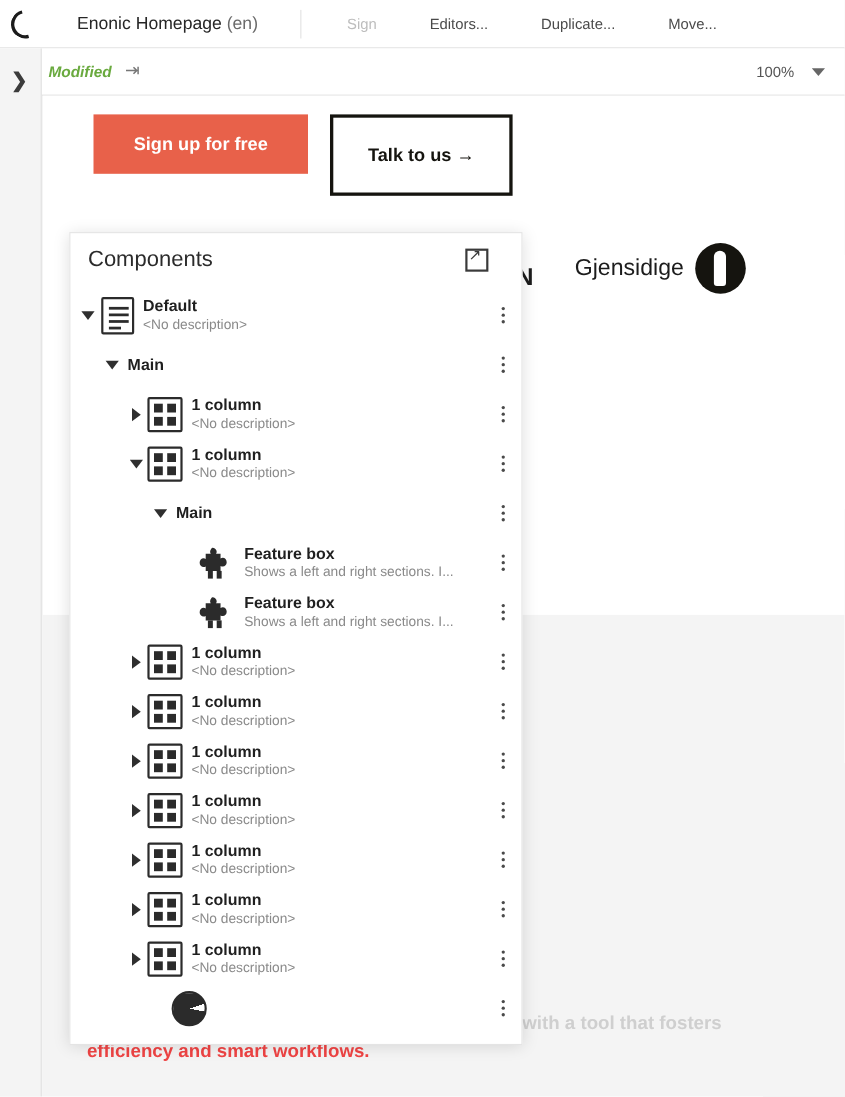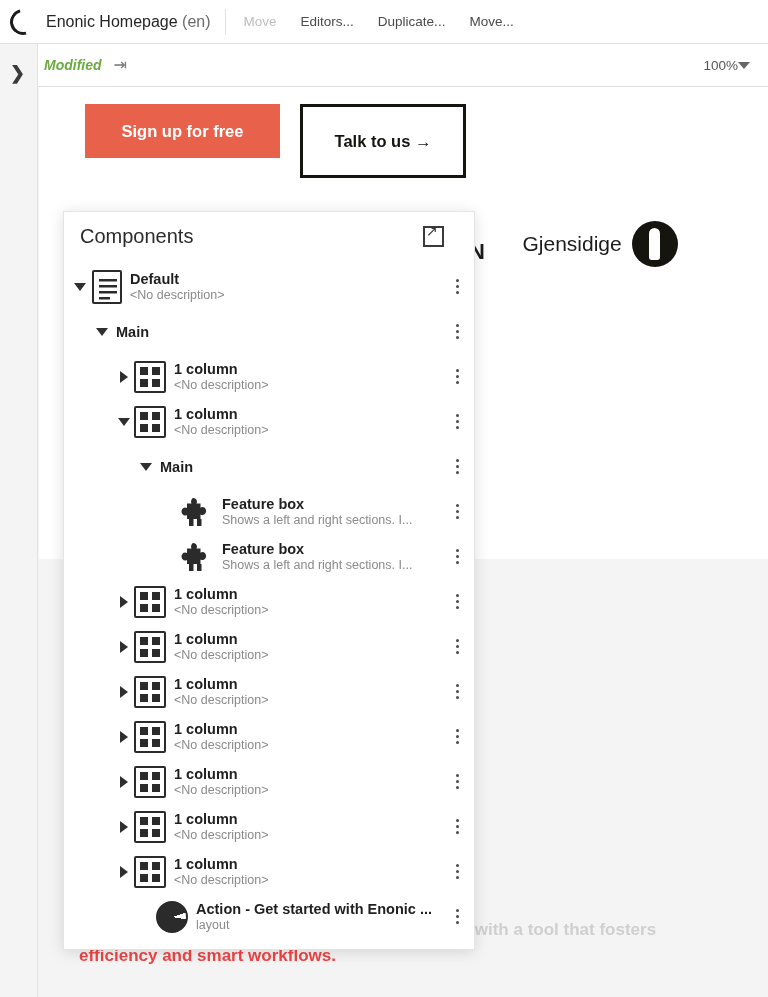--- a/index.html
+++ b/index.html
@@ -16,21 +16,21 @@
     background: #f4f4f4;
     overflow: hidden;
   }
 
   
   .toolbar {
     position: absolute; top: 0; left: 0;
     width: 768px; height: 44px;
     background: #ffffff;
     border-bottom: 1px solid #e0e0e0;
-    display: flex; align-items: center;
+    display: flex; align-items: center; gap: 24px;
   }
   .spinner-icon {
     width: 26px; height: 26px;
     margin-left: 10px; margin-right: 10px;
     border: 3px solid #1c1c1c;
     border-radius: 50%;
     border-right-color: transparent;
     border-top-color: transparent;
     transform: rotate(30deg);
     flex: 0 0 auto;
@@ -75,20 +75,21 @@
   }
   .arrow-icon {
     margin-left: 12px;
     font-size: 16px; color: #777;
     line-height: 1;
   }
   .zoom-wrap {
     margin-left: auto;
     margin-right: 18px;
     display: flex; align-items: center;
+    gap: 16px;
   }
   .zoom-val { font-size: 13.5px; color: #555; }
   .caret-down {
     width: 0; height: 0;
     border-left: 6px solid transparent;
     border-right: 6px solid transparent;
     border-top: 7px solid #666;
   }
 
   
@@ -349,21 +350,21 @@
 
 <div class="app">
 
   <div class="toolbar">
     <div class="spinner-icon"></div>
     <div class="doc-title">
       <span>Enonic Homepage</span>
       <span class="lang">(en)</span>
     </div>
     <div class="toolbar-sep"></div>
-    <button class="tb-btn disabled">Move</button>
+    <button class="tb-btn disabled">Sign</button>
     <button class="tb-btn">Editors...</button>
     <button class="tb-btn">Duplicate...</button>
     <button class="tb-btn">Move...</button>
   </div>
 
   <div class="statusbar">
     <span class="modified">Modified</span>
     <span class="arrow-icon">⇥</span>
     <div class="zoom-wrap">
       <span class="zoom-val">100%</span>
@@ -602,24 +603,20 @@
           </div>
           <span class="kebab">
             <i></i>
             <i></i>
             <i></i>
           </span>
         </div>
         <div class="row" style="padding-left: 76px;">
           <span class="twisty none"></span>
           <span class="ic ic-pie"></span>
-          <div class="labels">
-            <div class="l1">Action - Get started with Enonic ...</div>
-            <div class="l2">layout</div>
-          </div>
           <span class="kebab">
             <i></i>
             <i></i>
             <i></i>
           </span>
         </div>
       </div>
   </div>
 
 </div>

